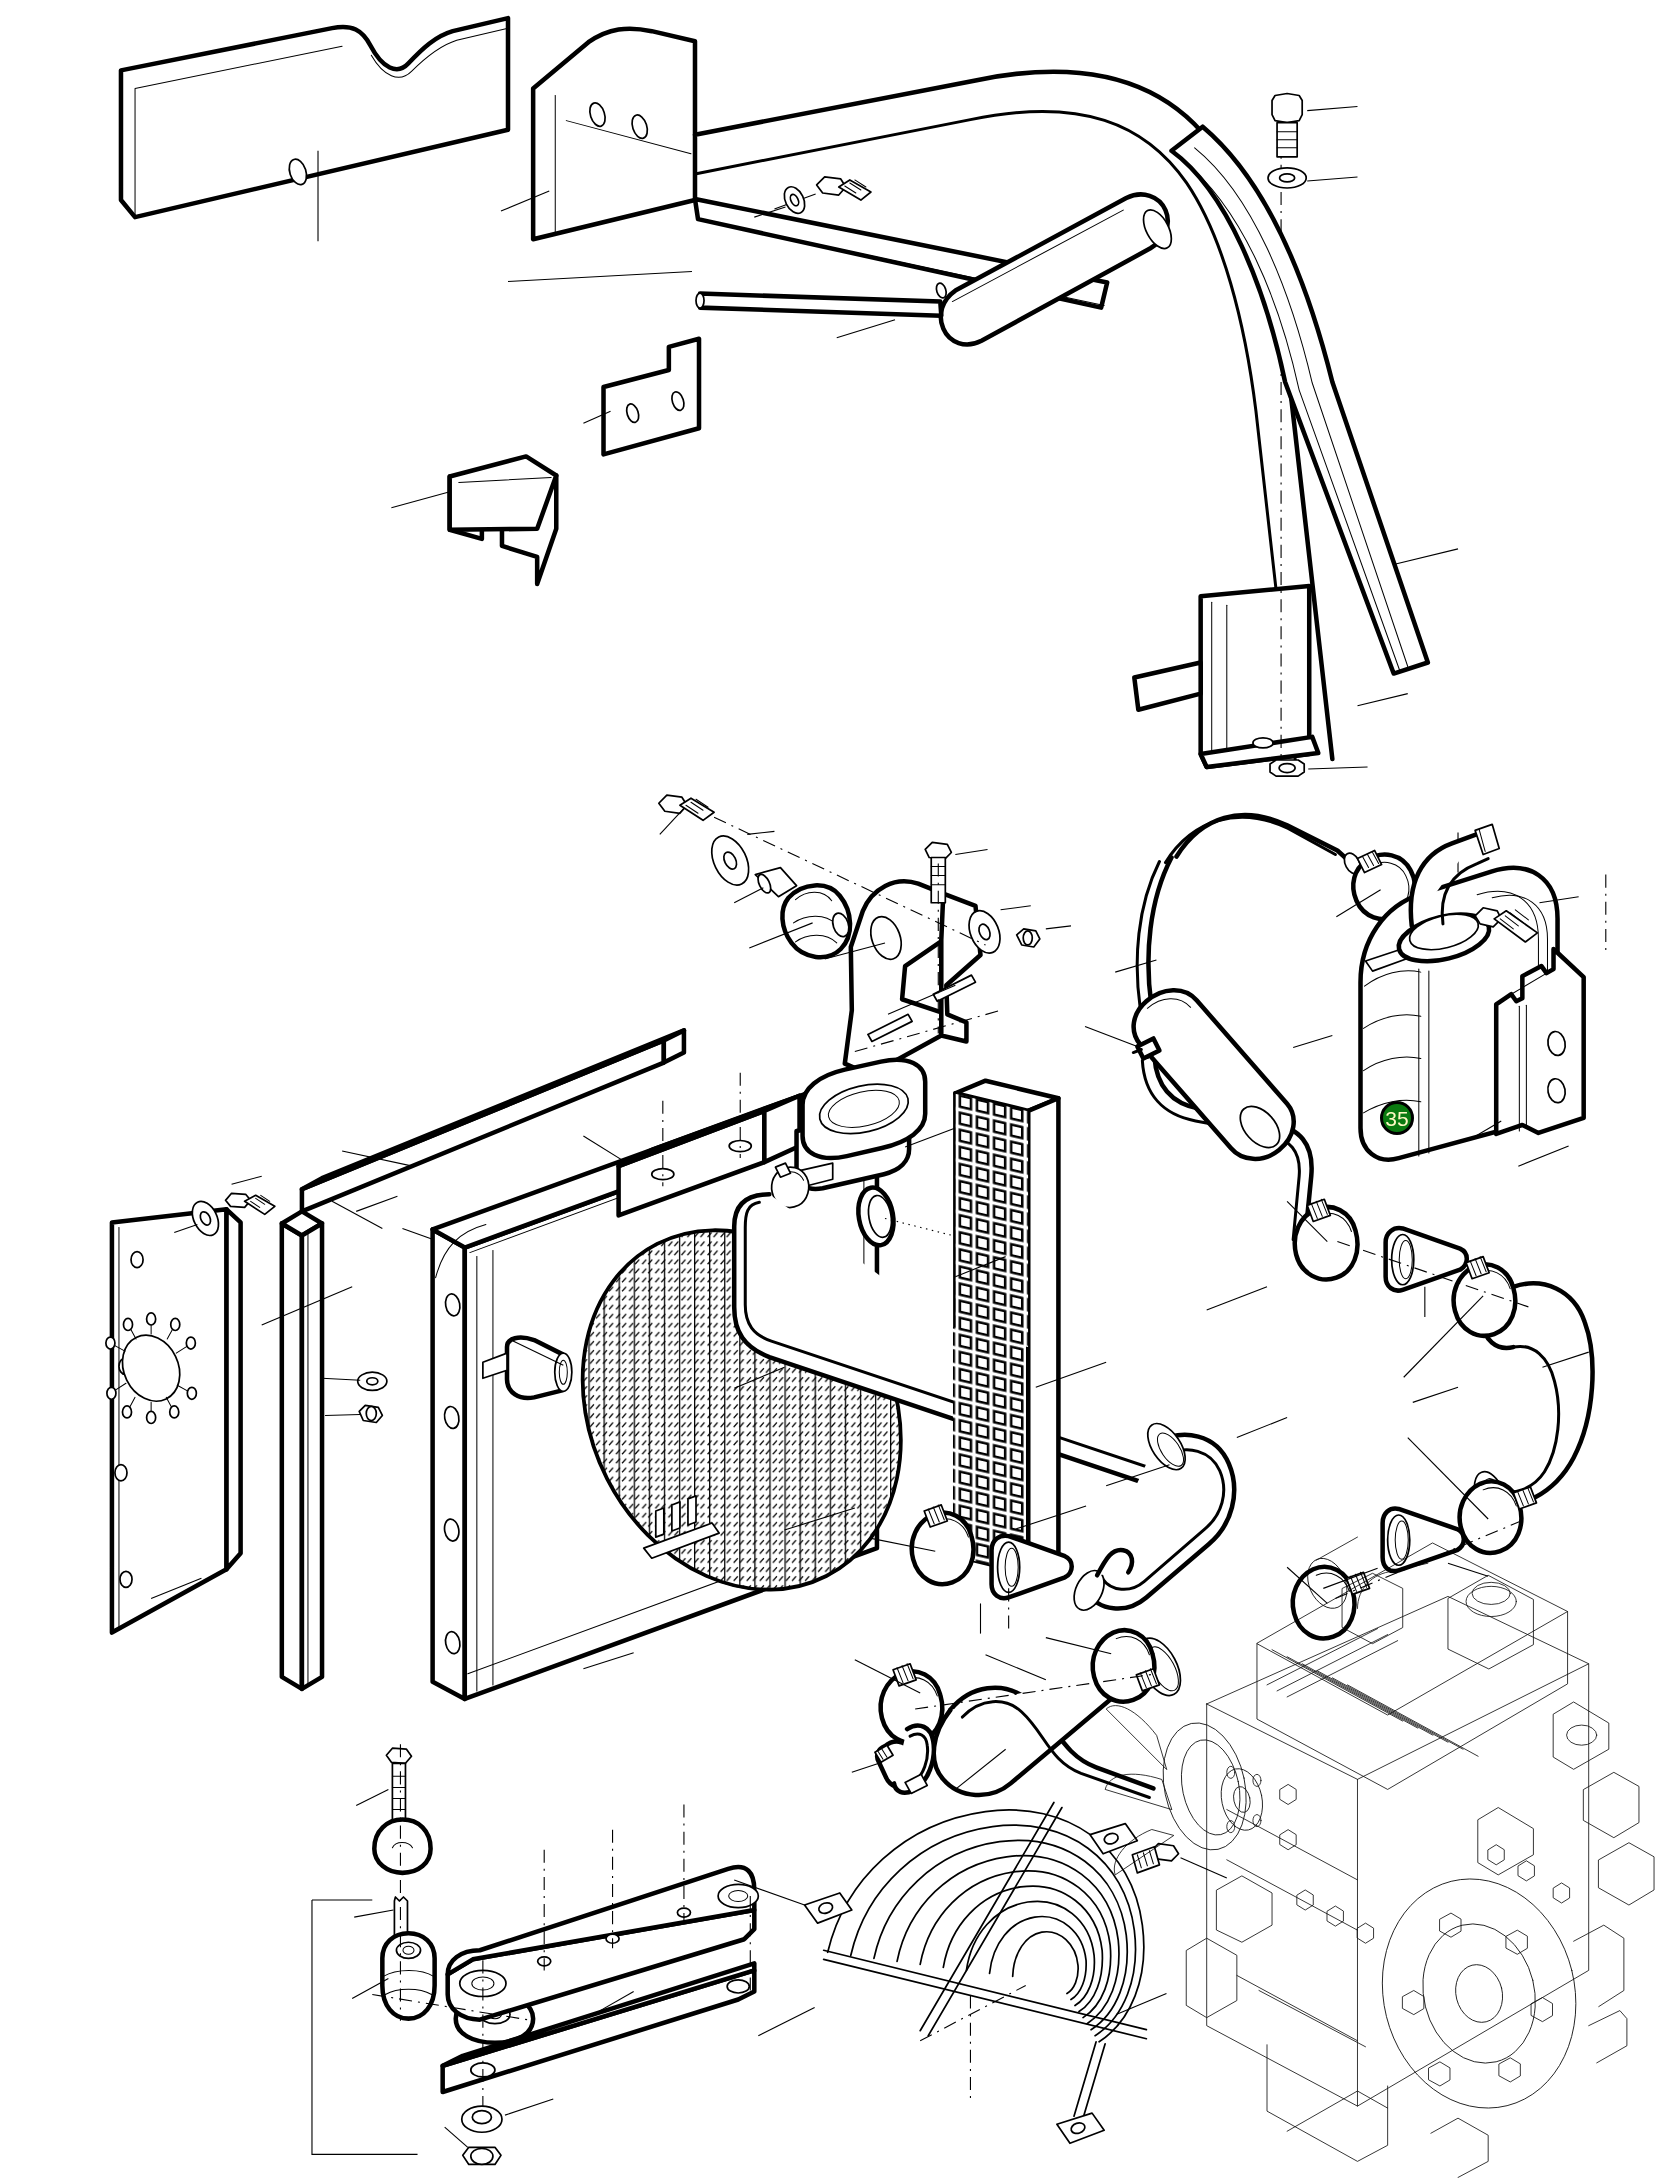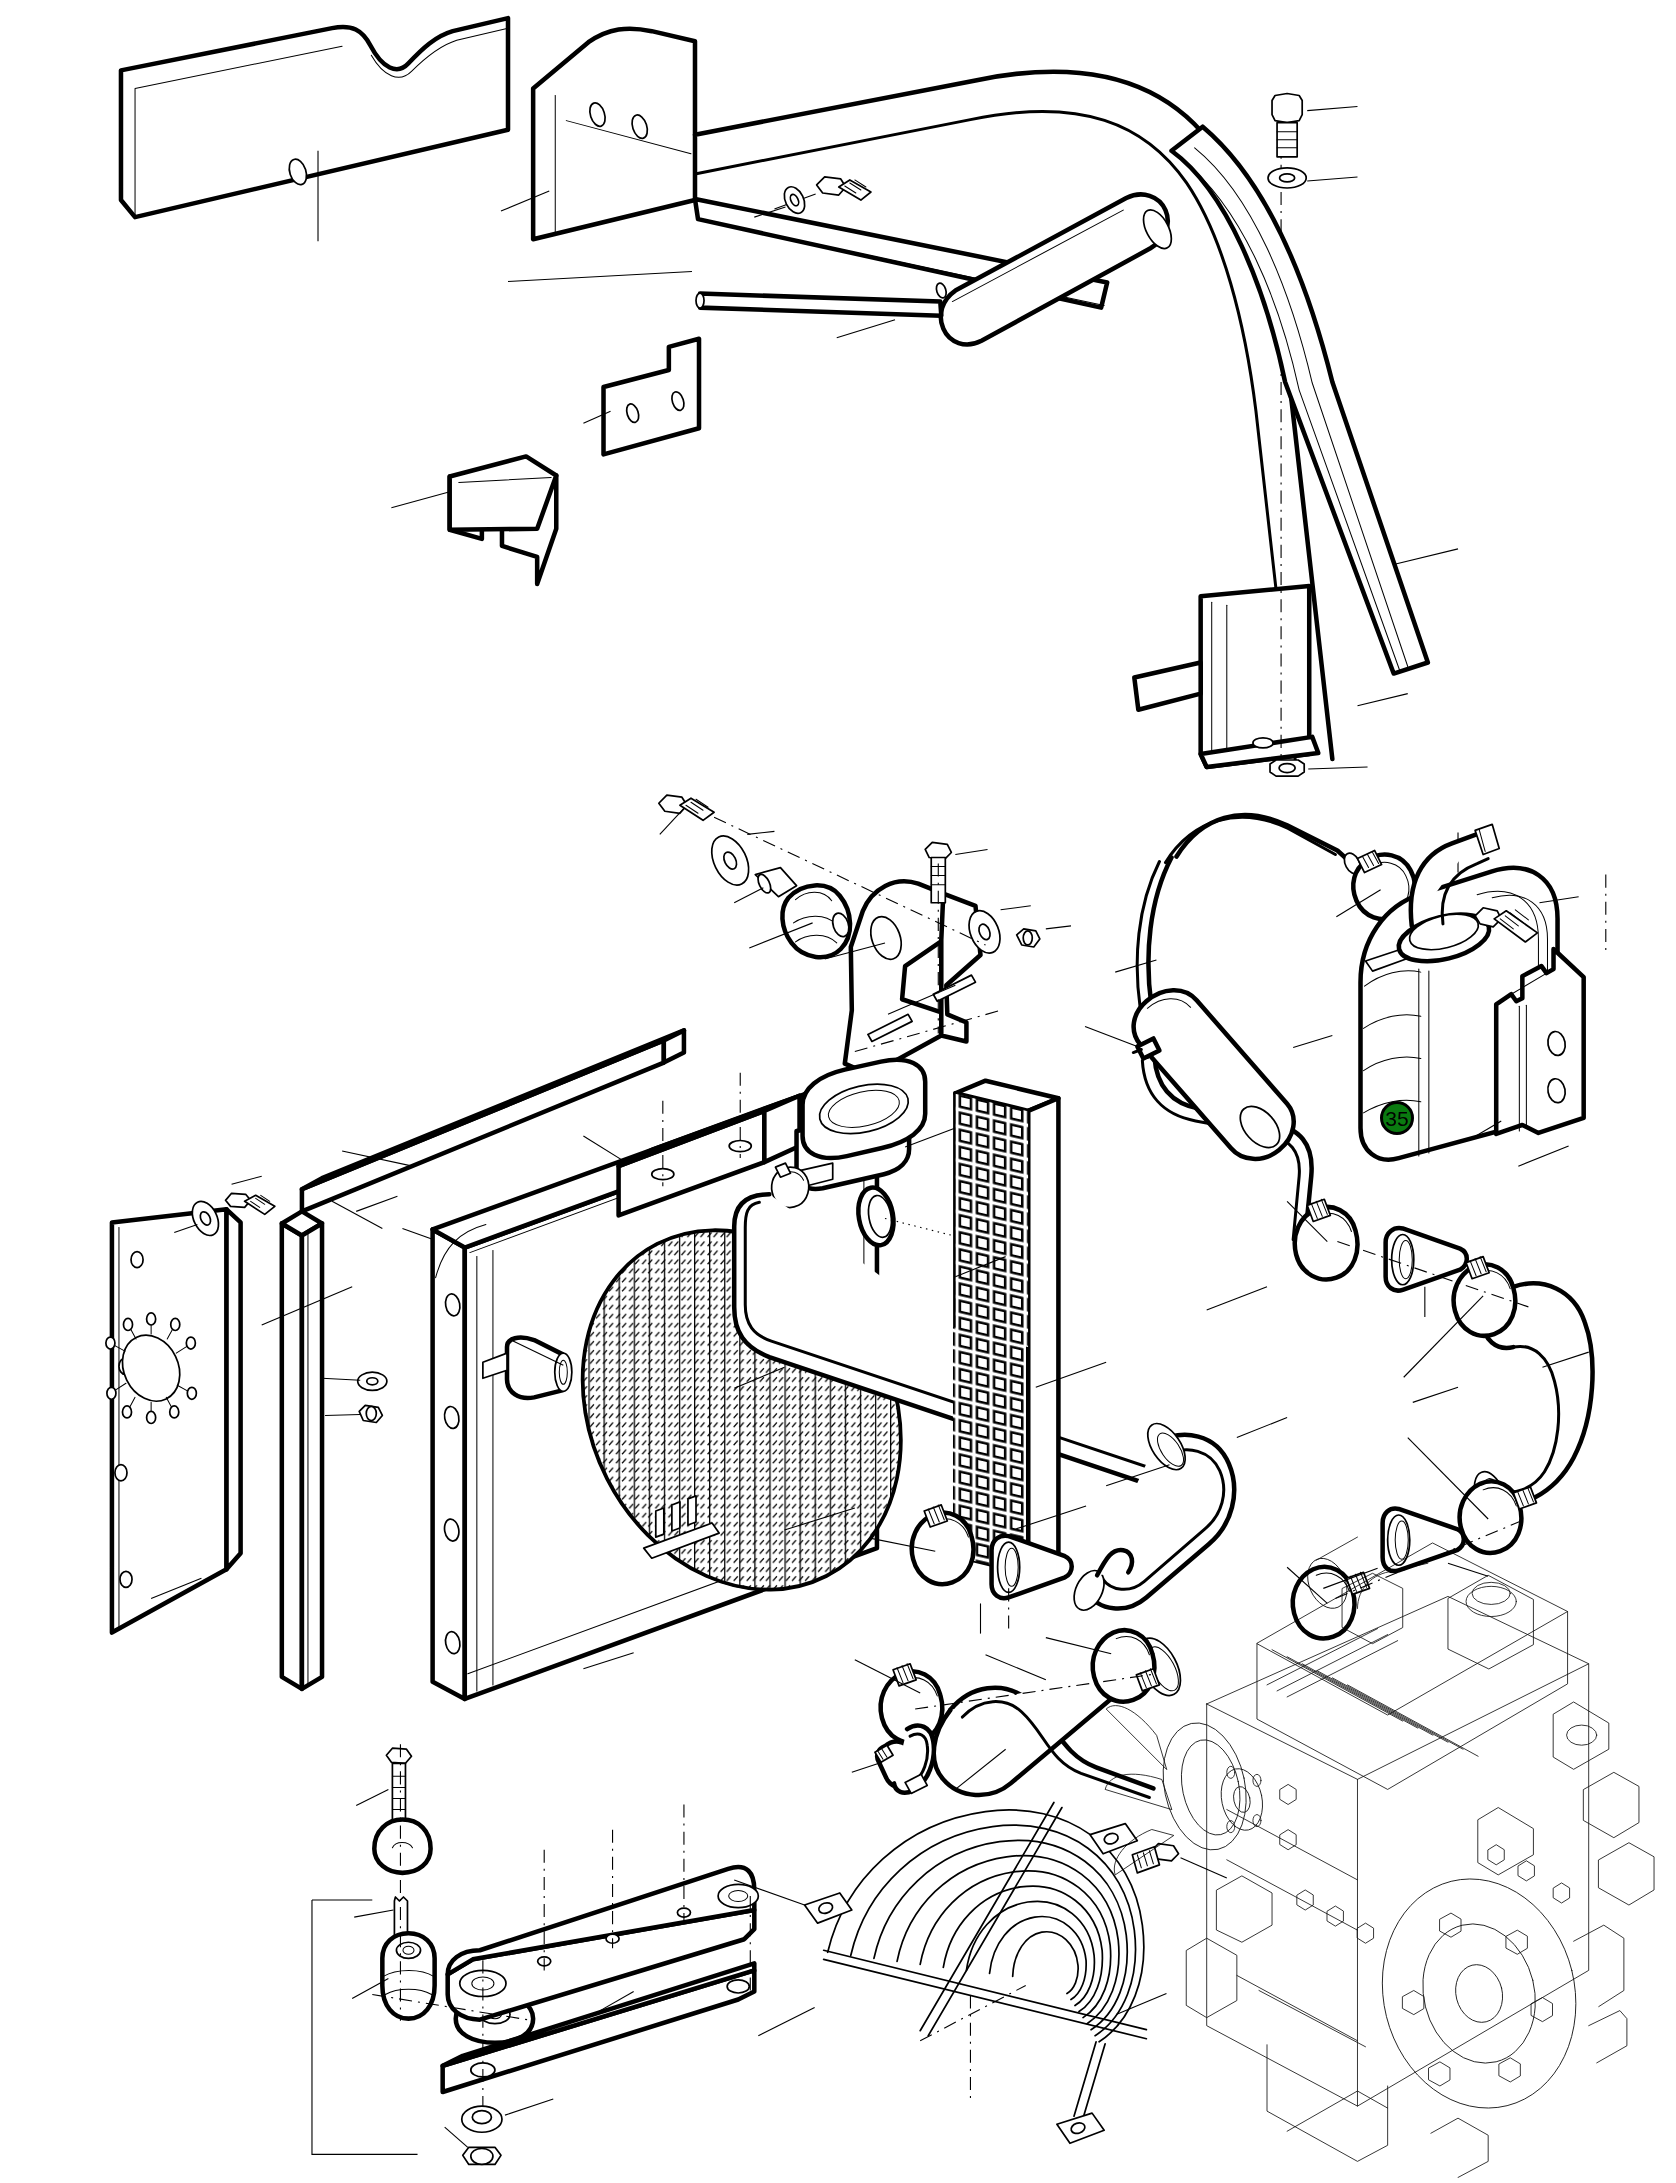--- a/index.html
+++ b/index.html
@@ -909,18 +909,18 @@
       <path class="cl" d="M796,3470 L796,4020"></path>
       <path class="cl" d="M740,3968 L1060,4020"></path>
       <path class="cl" d="M2006,3160 L2006,3250"></path>
       <path class="cl" d="M2660,2470 L3040,2600"></path>
       <path class="cl" d="M2656,3180 L3040,3020"></path>
       <path class="cl" d="M1820,3400 L2300,3330"></path>
     </g>
 
   </svg>
 
-  <div class="callout-badge" id="callout-35" style="left: 1380px; top: 1101px; width: 34px; height: 34px; font-size: 21px; background: rgb(10, 122, 16); border-color: rgb(0, 0, 0); color: #000000;">
+  <div class="callout-badge" id="callout-35" style="left: 1380px; top: 1101px; width: 34px; height: 34px; font-size: 21px; background: rgb(10, 122, 16); border-color: rgb(0, 0, 0); color: #fef9c3;">
     <span>35</span>
   </div>
 
 </div>
 
 
 </body></html>

